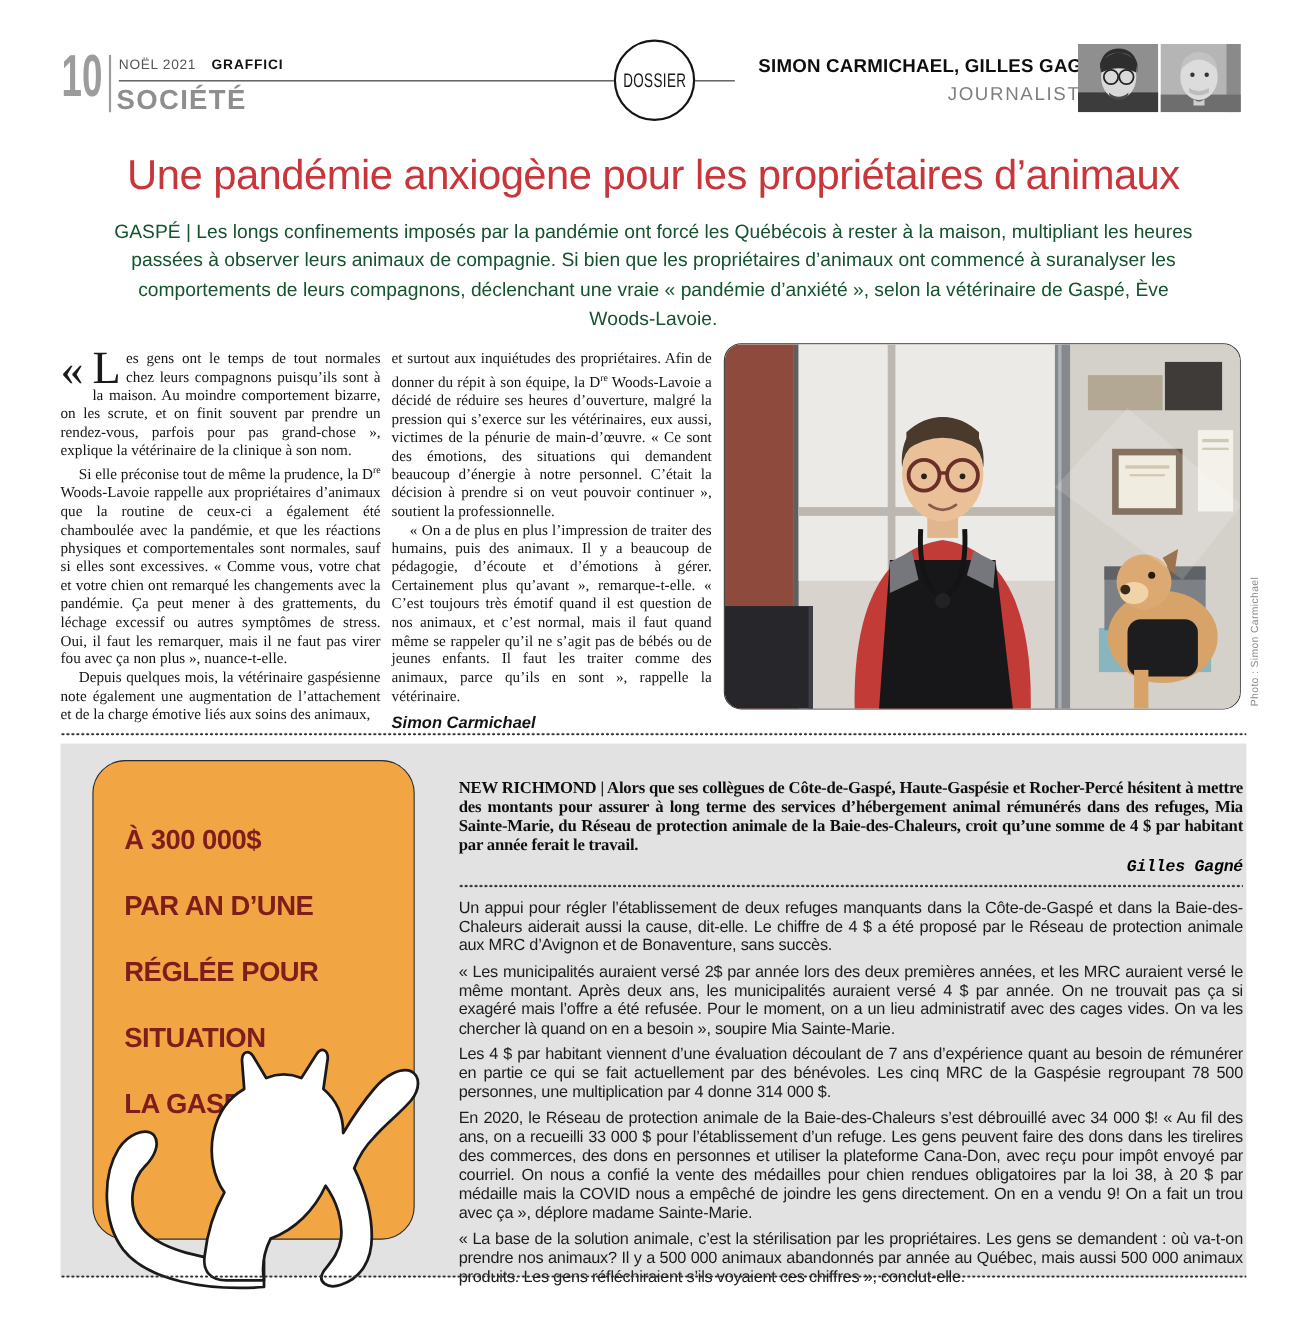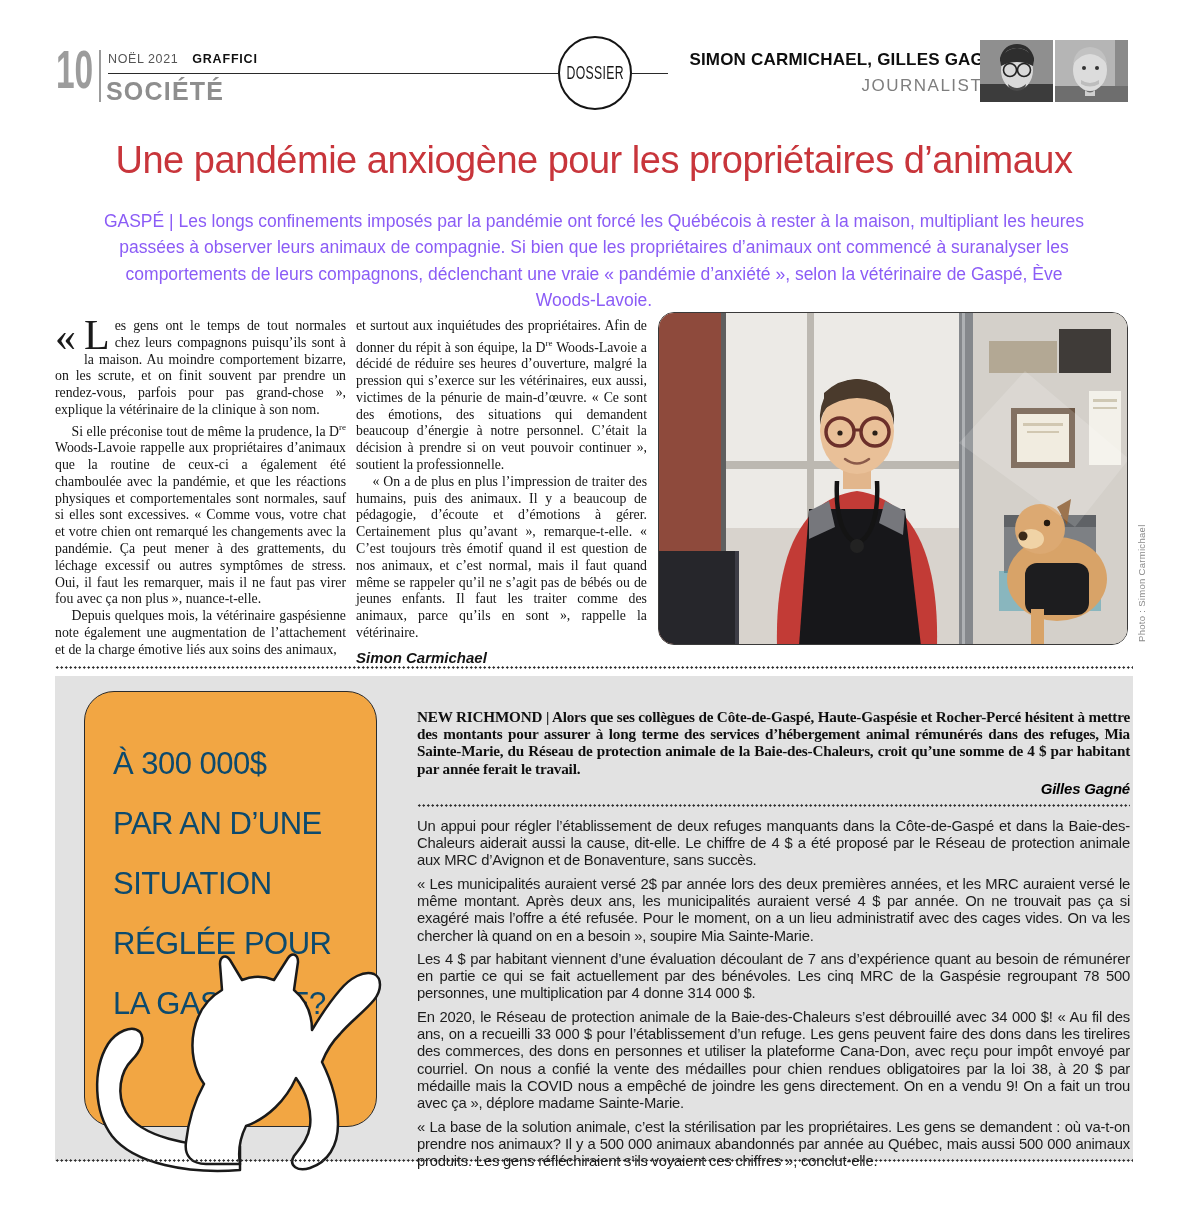--- a/index.html
+++ b/index.html
@@ -20,22 +20,22 @@
                     background:#fff; border:2px solid #151515; display:flex; align-items:center; justify-content:center; z-index:2; }
   .dossier-circle span { font-size:18px; font-weight:500; color:#151515; transform:scaleX(.68); letter-spacing:.5px; font-stretch:ultra-condensed; }
   .authors { position:absolute; left:660px; top:50px; width:348px; text-align:right; font-size:17px; font-weight:bold; color:#0e0e0e; letter-spacing:.2px; }
   .role { position:absolute; left:660px; top:76px; width:348px; text-align:right; font-size:17px; color:#7e7e7e; letter-spacing:1.5px; }
   .portraits { position:absolute; left:980px; top:40px; width:148px; height:62px; display:flex; gap:2px; }
   .portraits svg { display:block; }
 
   
   .headline { position:absolute; left:0; right:0; top:139px; text-align:center; color:#c8353b;
               font-size:38px; font-weight:normal; letter-spacing:-.5px; font-stretch:condensed; }
-  .lede { position:absolute; left:96px; top:208px; width:996px; text-align:center; font-size:17.5px;
-          color:#8b5cf6; line-height:1.5; }
+  .lede { position:absolute; left:96px; top:197px; width:996px; text-align:center; font-size:17.5px;
+          color:#14532d; line-height:1.5; }
   .cols { position:absolute; left:55px; top:318px; width:592px; display:flex; gap:10px;
           font-family:"Liberation Serif", serif; font-size:13.8px; line-height:16.8px; color:#141414; }
   .col { width:291px; text-align:justify; }
   .col p { text-align:justify; }
   .col p.ind { text-indent:1.2em; }
   .big-quote { float:left; font-family:"Liberation Serif", serif; font-size:42px; line-height:34px; margin:2px 8px 0 0; color:#1a1a1a; }
   .dropcap { float:left; font-family:"Liberation Serif", serif; font-size:42px; line-height:32px; margin:1px 5px 0 0; color:#1a1a1a; }
   sup { font-size:9px; }
   .byline-1 { text-align:right; font-family:"Liberation Sans", sans-serif; font-weight:bold; font-style:italic;
               font-size:15px; margin-top:8px; }
@@ -54,26 +54,26 @@
   
   .dotted { height:3px; background-image:radial-gradient(circle, #2e2e2e 1px, transparent 1.2px);
             background-size:4.5px 3px; background-repeat:repeat-x; background-position:left center; }
   .rule-top { position:absolute; left:55px; top:666px; width:1078px; }
   .rule-bottom { position:absolute; left:55px; top:1159px; width:1078px; z-index:4; }
 
   
   .gray-section { position:absolute; left:55px; top:676px; width:1078px; height:485px; background:#e2e2e2; }
   .orange-box { position:absolute; left:29px; top:15px; width:293px; height:436px; background:#f2a643;
                 border:1.5px solid #2b2b2b; border-radius:30px; padding:42px 18px 0 28px; }
-  .orange-box .line { color:#0c4a6e; font-weight:normal; font-size:31px; line-height:60px; letter-spacing:-.5px;
+  .orange-box .line { color:#7f1d1d; font-weight:bold; font-size:25px; line-height:60px; letter-spacing:-.5px;
                       font-stretch:condensed; white-space:nowrap; }
   .cat { position:absolute; left:33px; top:266px; width:312px; height:234px; z-index:3; }
   .a2-text { position:absolute; left:362px; top:32px; width:713px; letter-spacing:-.2px; }
   .a2-intro { font-size:15.2px; font-weight:bold; line-height:17.2px; text-align:justify; color:#0f0f0f; font-stretch:condensed;font-family:Liberation Serif, serif; }
-  .byline-2 { text-align:right; font-weight:bold; font-style:italic; font-size:15px; margin:3px 0 7px; }
+  .byline-2 { text-align:right; font-weight:bold; font-style:italic; font-size:15px; margin:3px 0 7px;font-family:Liberation Mono, monospace; }
   .a2-sep { margin-bottom:11px; }
   .a2-text p.body { font-size:14.8px; line-height:17.3px; text-align:justify; color:#1c1c1c; margin-bottom:6px; font-stretch:condensed; }
 </style>
 </head>
 <body>
 
 <div class="page">
 
   <div class="pagenum">10</div>
   <div class="pagenum-bar"></div>
@@ -184,22 +184,22 @@
     </svg>
   </div>
   <div class="photo-credit">Photo : Simon Carmichael</div>
 
   <div class="dotted rule-top"></div>
 
   <div class="gray-section">
     <div class="orange-box">
       <div class="line">À 300 000$</div>
       <div class="line">PAR AN D’UNE</div>
+      <div class="line">RÉGLÉE POUR</div>
       <div class="line">SITUATION</div>
-      <div class="line">RÉGLÉE POUR</div>
       <div class="line">LA GASPÉSIE?</div>
     </div>
 
     <svg class="cat" viewBox="0 0 312 234">
 
       <path d="M152,228 C100,232 46,222 24,194 C6,170 4,128 20,102 C28,90 44,82 52,90 C58,98 52,110 44,118 C32,130 28,152 38,170 C52,194 100,206 152,204 Z" fill="#ffffff" stroke="#1a1a1a" stroke-width="2.5" stroke-linejoin="round"></path>
 
       <path d="M118,222
                C104,222 96,214 98,200
                C100,182 106,160 116,142

